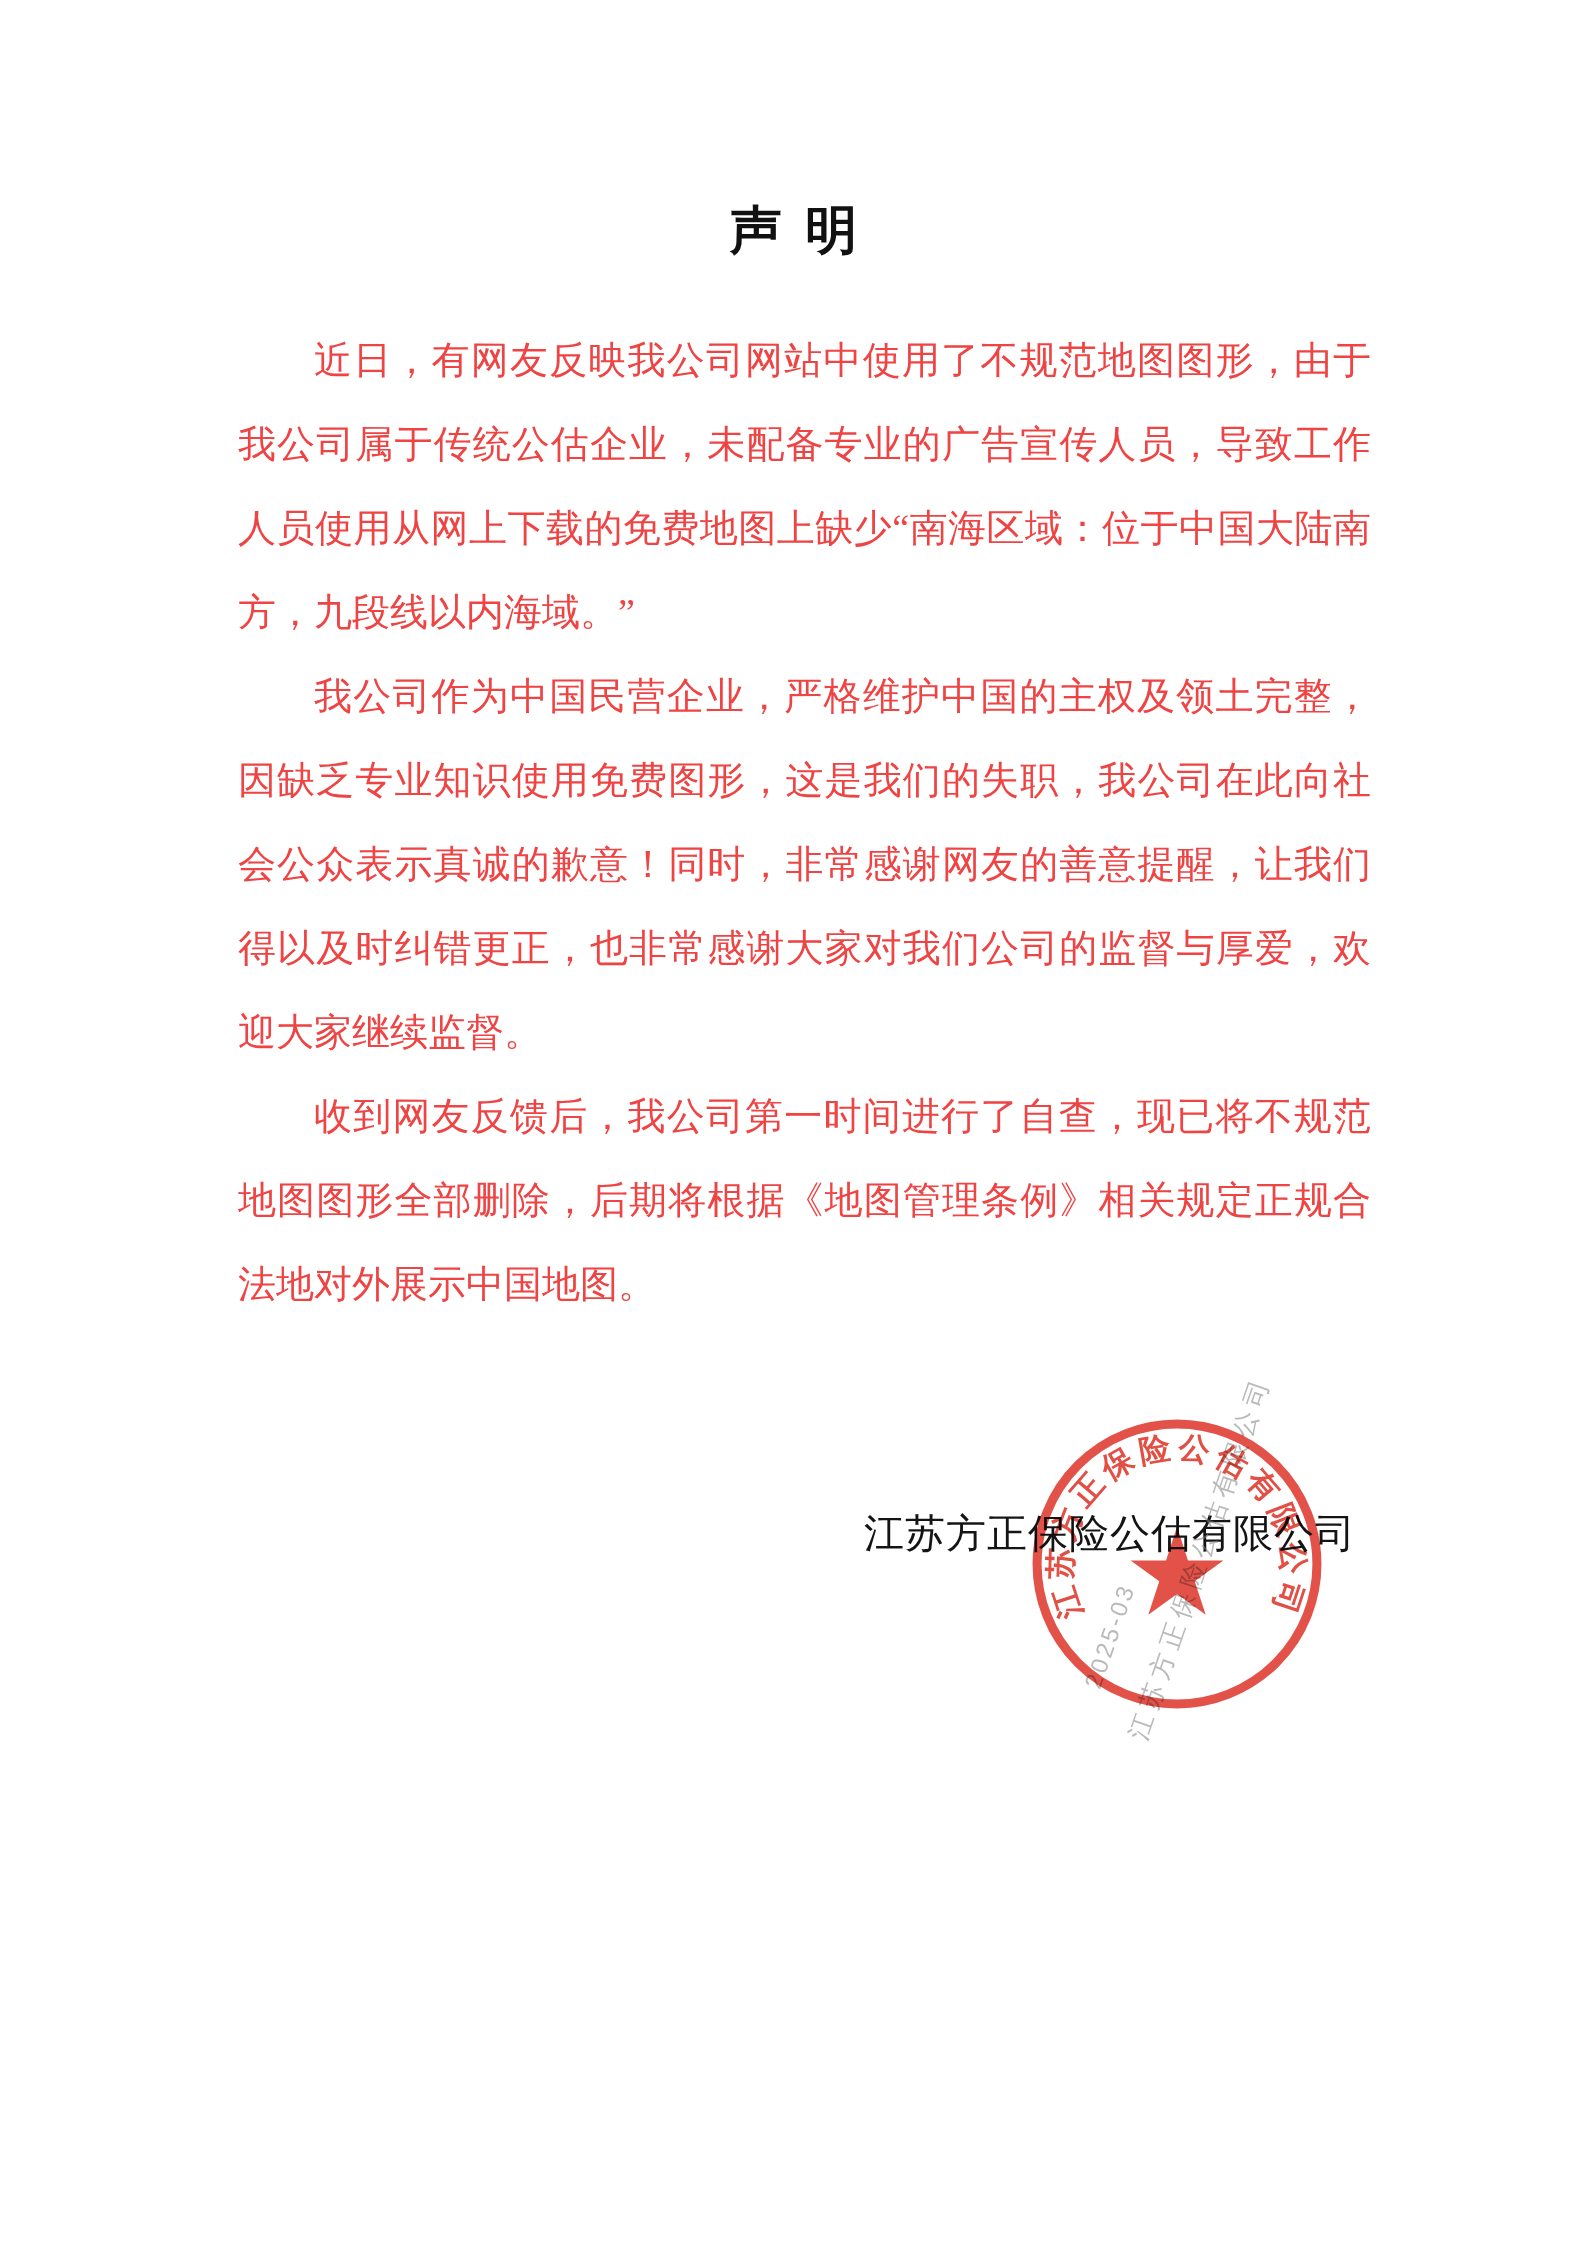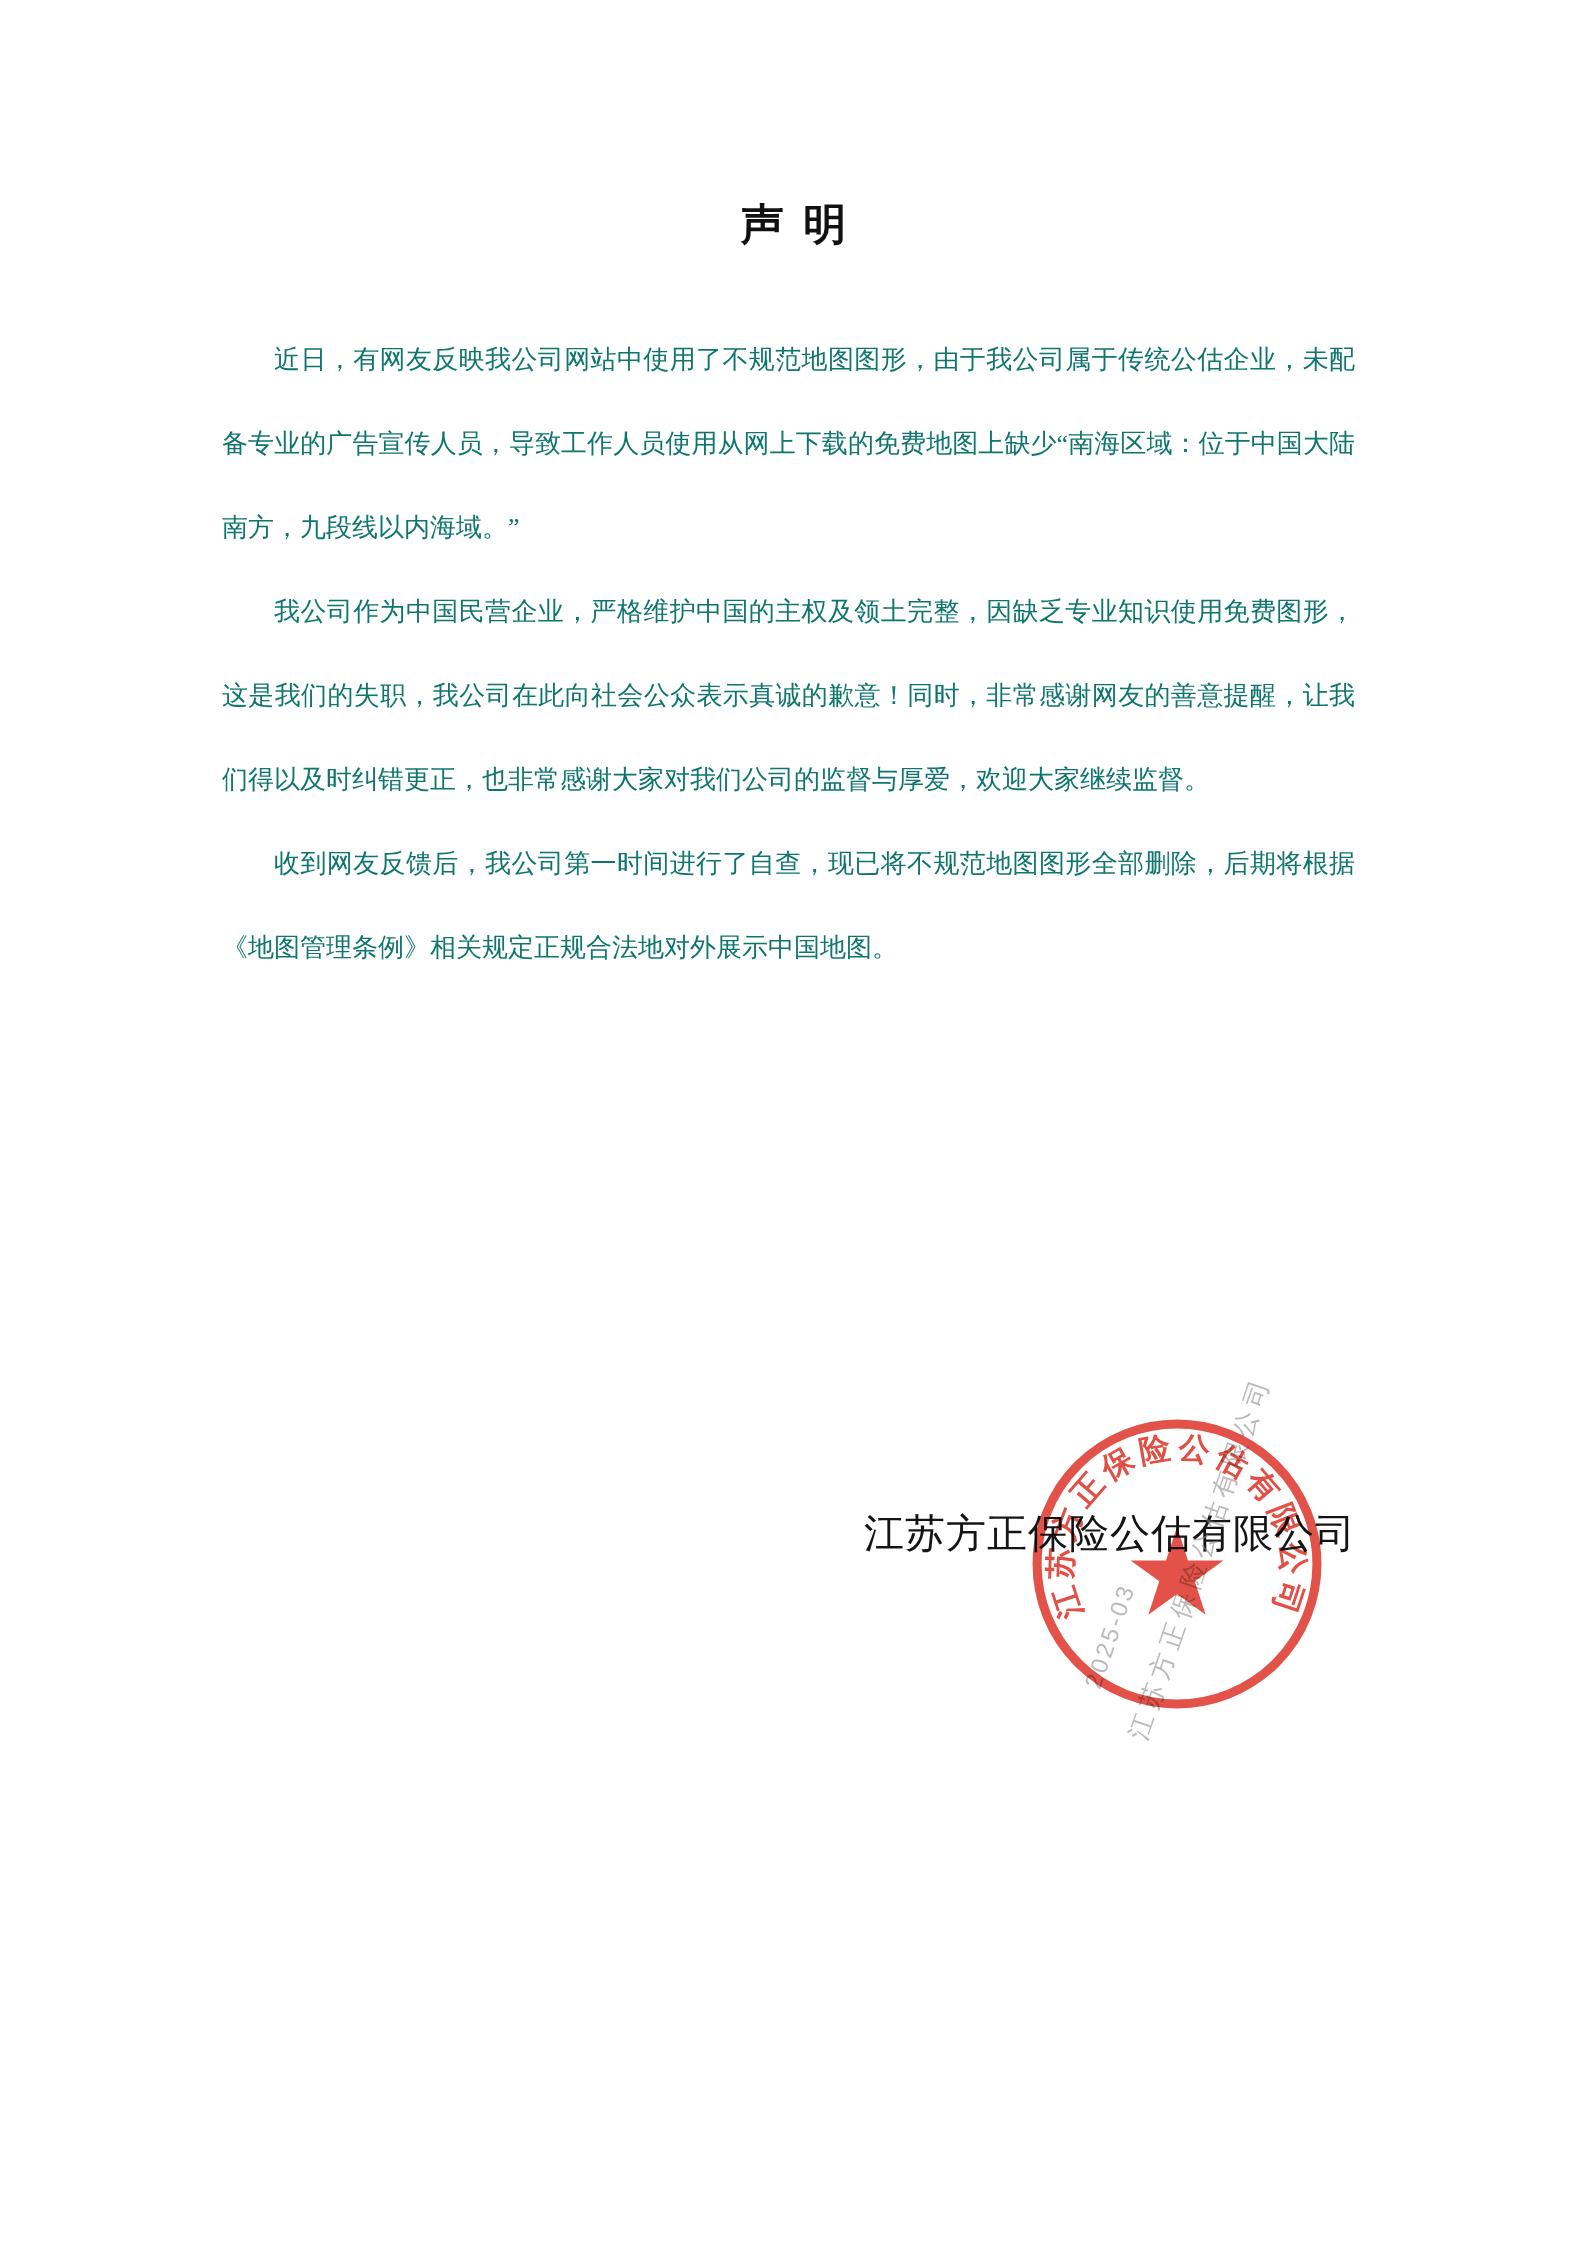--- a/index.html
+++ b/index.html
@@ -15,35 +15,35 @@
     overflow: hidden;
     font-family: "Liberation Serif", "DejaVu Serif", serif;
     color: #1a1a1a;
   }
   .doc-title {
     position: absolute;
     top: 196px;
     left: 0;
     width: 100%;
     text-align: center;
-    font-size: 43px;
+    font-size: 52px;
     font-weight: bold;
     letter-spacing: 0.45em;
     text-indent: 0.45em; 
     color: #111;
   }
   .body-text {
     position: absolute;
     top: 318px;
-    left: 222px;
+    left: 238px;
     width: 1133px;
-    font-size: 26px;
+    font-size: 38px;
     line-height: 84px;
     text-align: justify;
-    color: #0f766e;
+    color: #ef4444;
   }
   .body-text p {
     margin: 0;
     padding: 0;
     text-indent: 2em;
   }
   .signature {
     position: absolute;
     top: 1506px;
     left: 0;

